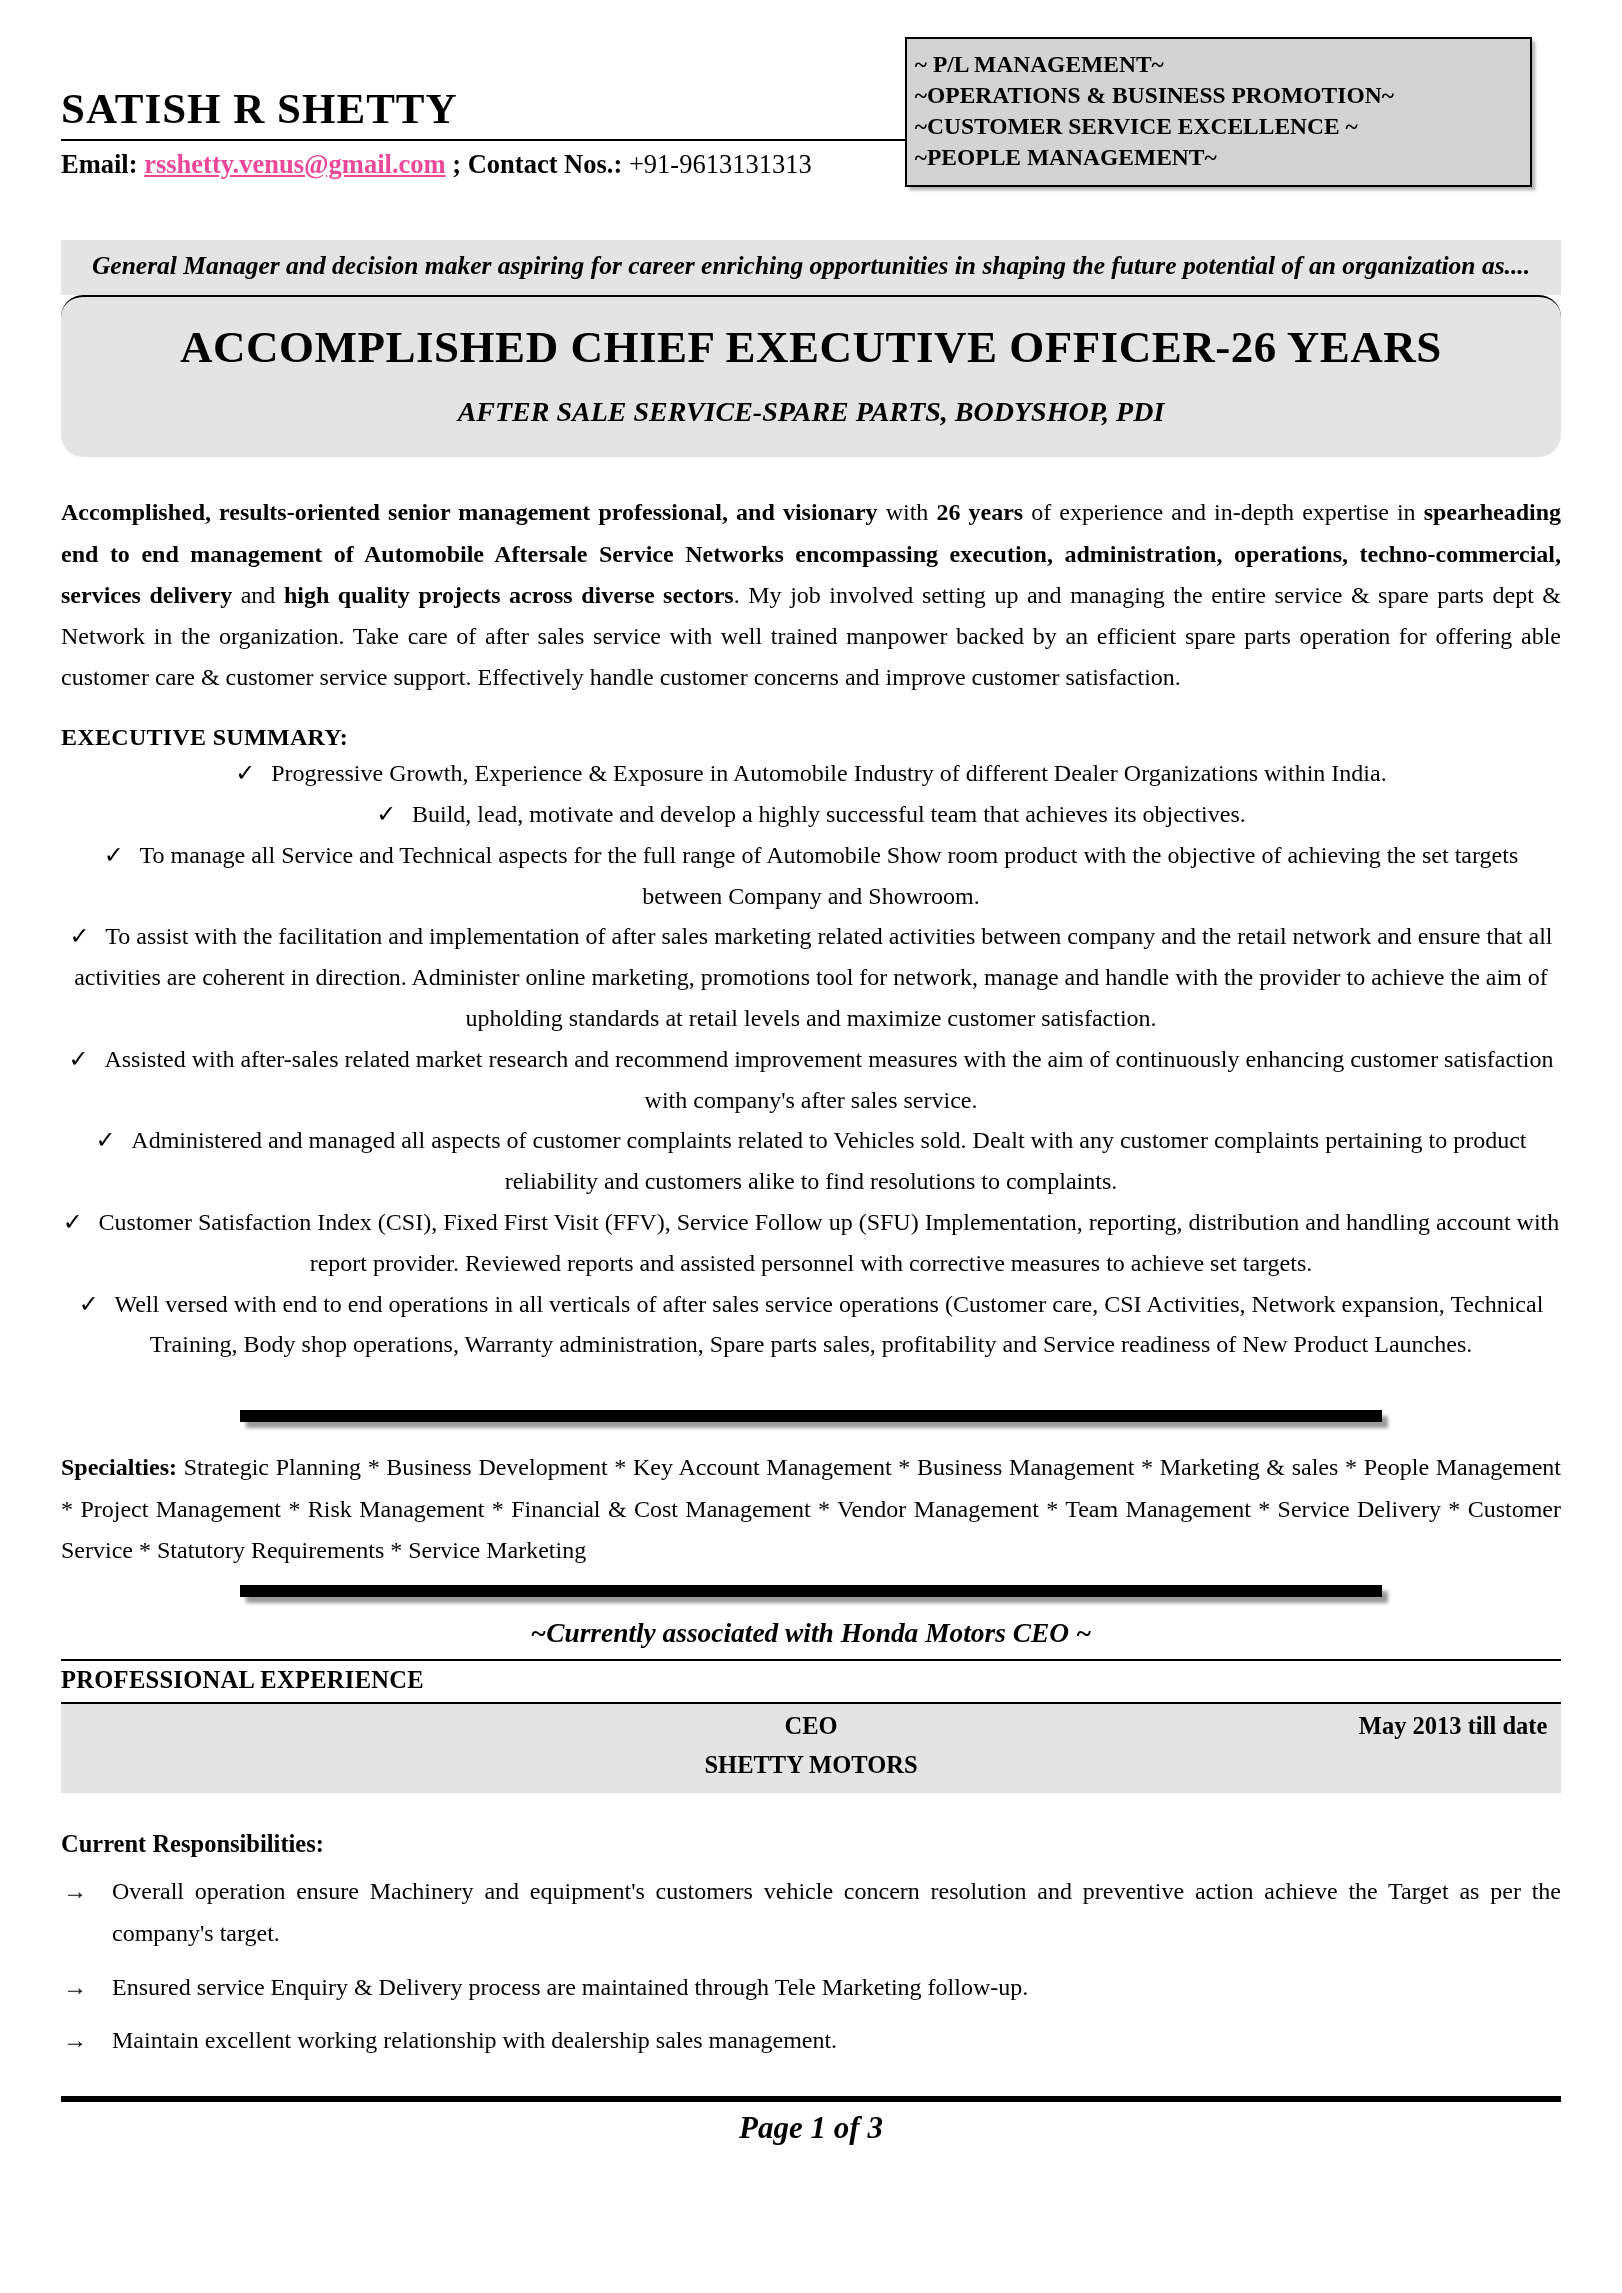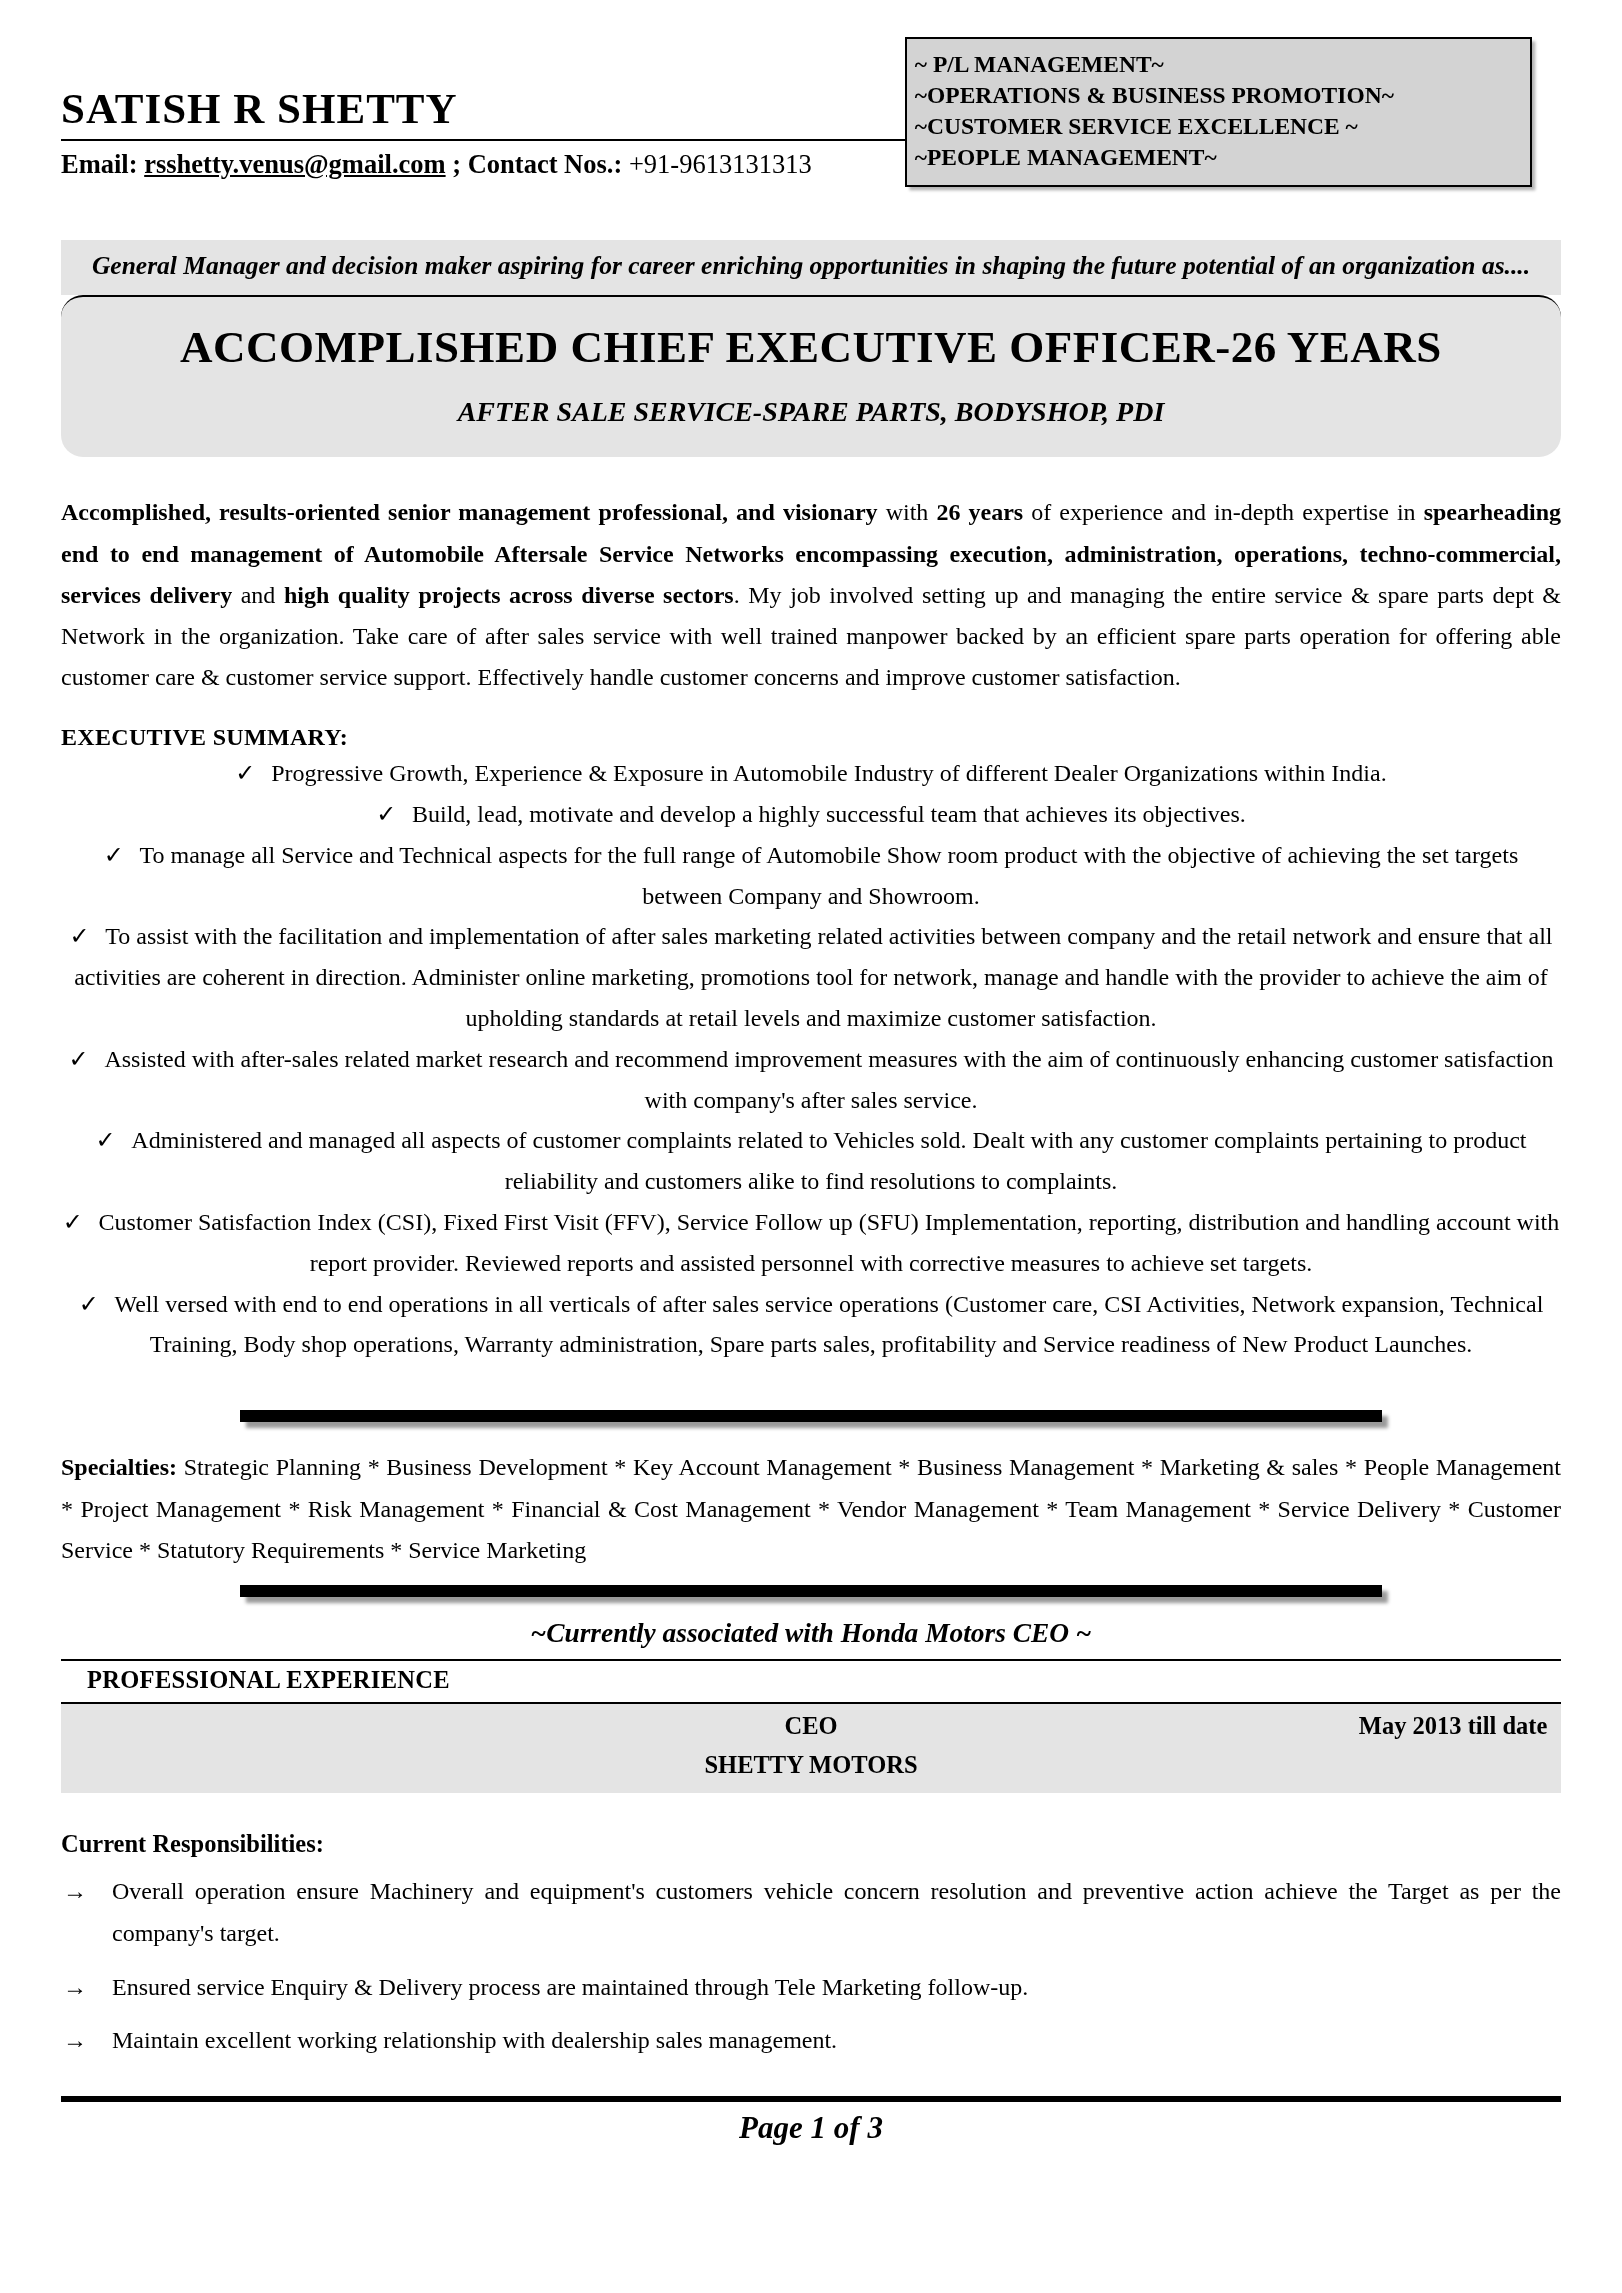--- a/index.html
+++ b/index.html
@@ -21,21 +21,21 @@
     position: absolute; top: 37px; right: 29px; width: 627px;
     background: #d3d3d3; border: 2.9px solid #000;
     font-weight: bold; font-size: 23.5px; line-height: 1.32;
     padding: 9.8px 7.8px 11.8px;
     box-shadow: 3.9px 3.9px 2.9px #b5b5b5;
   }
   .name-block { width: 851px; padding-top: 49px; }
   .name { font-size: 43px; font-weight: bold; letter-spacing: 1px; line-height: 1.05; }
   .name-rule { border-bottom: 2.9px solid #000; margin-top: 7.8px; width: 851px; }
   .contact-line { font-size: 26.5px; font-weight: bold; margin-top: 7.8px; white-space: nowrap; }
-  .email-link { color: #000000; text-decoration: underline; }
+  .email-link { color: #ec4899; text-decoration: underline; }
   .phone { font-weight: normal; }
 
   
   .tagline {
     margin-top: 25.5px; background: #e4e4e4;
     text-align: center; font-style: italic; font-weight: bold;
     font-size: 25.5px; line-height: 1.5; padding: 7.8px 29px 9.8px;
   }
   
   .title-block {
@@ -59,21 +59,21 @@
     margin: 45px auto 0; box-shadow: 5.9px 5.9px 3.9px #9a9a9a;
   }
   .bar.second { margin-top: 13.7px; }
 
   
   .specialties { margin-top: 25.5px; font-size: 24px; line-height: 1.72; text-align: justify; }
 
   
   .association { text-align: center; font-size: 27.4px; font-weight: bold; font-style: italic; margin-top: 21.6px; }
   .thin-rule { border-top: 2.9px solid #000; margin-top: 9.8px; }
-  .pe-heading { font-size: 24.5px; font-weight: bold; padding: 4.9px 0 7.8px; letter-spacing: 0.3px; margin-left: 26px; }
+  .pe-heading { font-size: 24.5px; font-weight: bold; padding: 4.9px 0 7.8px; letter-spacing: 0.3px; }
   .role-banner { background: #e4e4e4; border-top: 2.9px solid #000; padding: 7.8px 13.7px 13.7px; font-size: 24.5px; font-weight: bold; }
   .role-row { display: grid; grid-template-columns: 1fr auto 1fr; align-items: baseline; gap: 48px; }
   .role-title { grid-column: 2; text-align: center; }
   .role-dates { grid-column: 3; text-align: right; }
   .role-company { text-align: center; margin-top: 11.8px; }
 
   
   .resp-heading { margin-top: 37px; font-size: 24.5px; font-weight: bold; }
   .arrow-list { font-size: 24px; line-height: 1.75; text-align: justify; margin-top: 5.9px; }
   .arrow-item { position: relative; padding-left: 51px; margin-top: 11.8px; }

